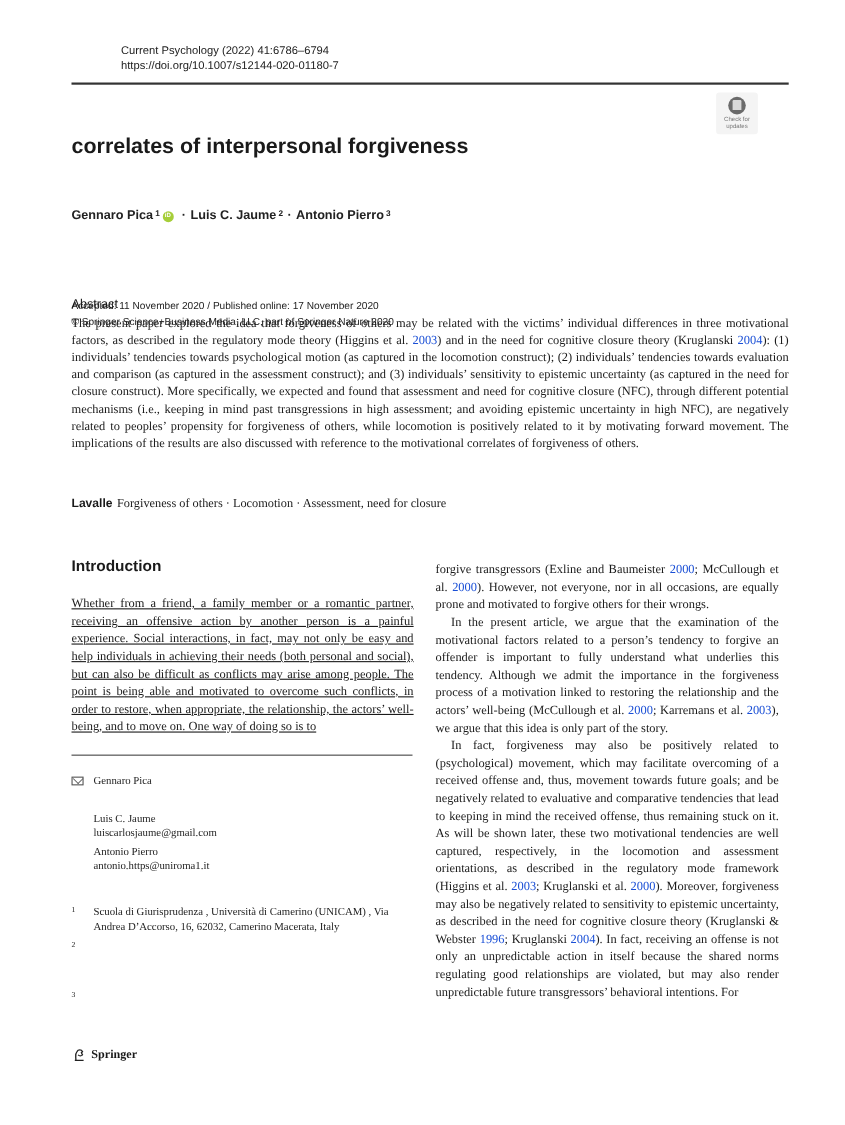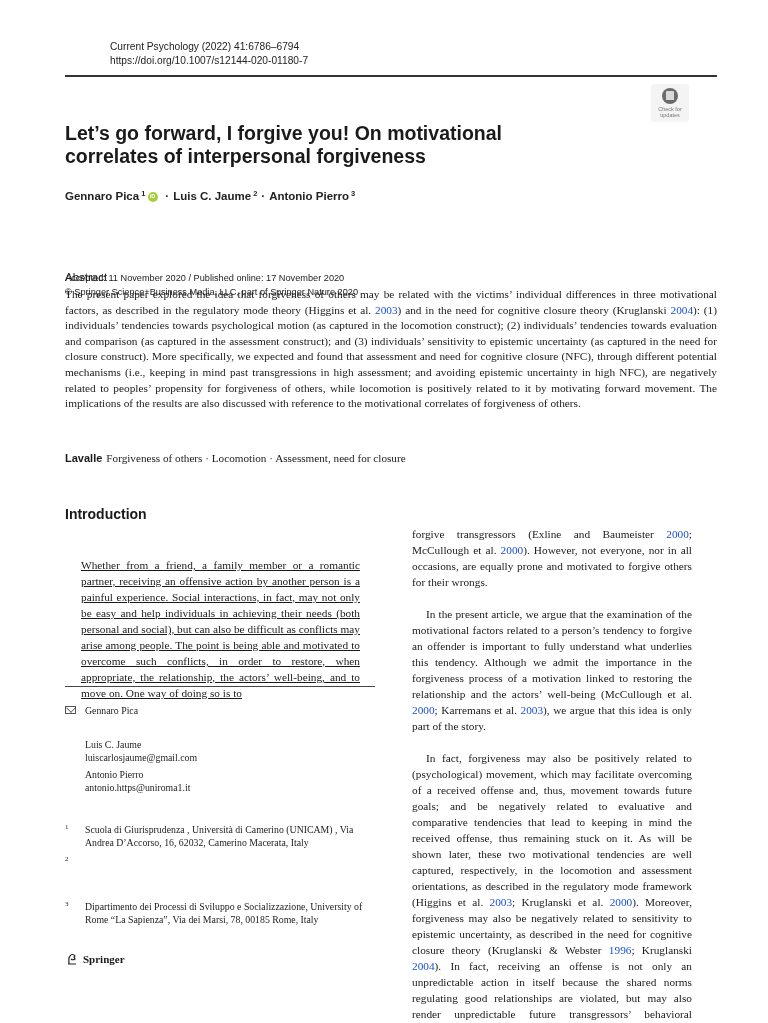--- a/index.html
+++ b/index.html
@@ -28,21 +28,21 @@
   .abstract-h { left: 65px; top: 271px; font-size: 11.5px; font-weight: normal; color: #1a1a1a; }
   .abstract-body { left: 65px; top: 287px; width: 652px; font-size: 11.3px; line-height: 15.6px; text-align: justify; color: #1a1a1a; }
   a.ref { color: #1a4fd6; text-decoration: none; }
 
   .keywords { left: 65px; top: 452px; font-size: 11.2px; color: #1a1a1a; }
   .keywords .kw-label { font-weight: bold; margin-right: 4px; font-size: 11px; }
 
   .intro-h { left: 65px; top: 506px; font-size: 14px; font-weight: bold; color: #1a1a1a; }
   .col-left { left: 65px; top: 541px; width: 311px; font-size: 11.3px; line-height: 16px; text-align: justify; color: #1a1a1a; text-decoration: underline; }
   .col-right { left: 396px; top: 510px; width: 312px; font-size: 11.3px; line-height: 16px; text-align: justify; color: #1a1a1a; }
-  .col-right p, .col-left p { margin: 16px; }
+  .col-right p, .col-left p { margin: 0; }
   .col-right p.indent { text-indent: 14px; }
 
   .fn-rule { left: 65px; top: 686px; width: 310px; height: 1px; background: #444; }
   .corr { left: 65px; top: 704px; font-size: 9.8px; line-height: 13.4px; color: #222; }
   .corr .env { position:absolute; left: 0; top: 2px; width: 11px; height: 8px; border: 1px solid #555; box-sizing: border-box; }
   .corr .env::before { content:""; position:absolute; left:0; top:-3px; width: 7px; height: 7px; border-right: 1px solid #555; border-bottom: 1px solid #555; transform: translateX(1px) rotate(45deg) scale(0.85); }
   .contact { position: absolute; left: 20px; width: 280px; }
 
   .affil { left: 65px; font-size: 9.8px; line-height: 13.2px; color: #222; width: 312px; }
   .affil .num { position:absolute; left: 0; top: -2px; font-size: 7px; }
@@ -57,21 +57,20 @@
 <div class="abs sans journal-line" style="top:40px;">Current Psychology (2022) 41:6786–6794</div>
 <div class="abs sans journal-line" style="top:54px;">https://doi.org/10.1007/s12144-020-01180-7</div>
 <div class="abs top-rule"></div>
 
 <div class="abs check-updates sans">
   <div class="ring"></div>
   <div class="lbl"><span>Check for</span><br><span>updates</span></div>
 </div>
 
 <div class="abs sans title">
-  <div>Let’s go forward, I forgive you! On motivational</div>
   <div>correlates of interpersonal forgiveness</div>
 </div>
 
 <div class="abs sans authors">
   <span>Gennaro Pica</span>
     <sup>1</sup>
   <span class="orcid"></span>
   <span class="sep">·</span>
   <span>Luis C. Jaume</span>
     <sup>2</sup>
@@ -122,21 +121,20 @@
 
 <div class="abs serif affil" style="top:823px;height:28px;">
   <span class="num">1</span>
   <span class="txt">Scuola di Giurisprudenza , Università di Camerino (UNICAM) , Via Andrea D’Accorso, 16, 62032, Camerino Macerata, Italy</span>
 </div>
 <div class="abs serif affil" style="top:855px;height:42px;">
   <span class="num">2</span>
 </div>
 <div class="abs serif affil" style="top:900px;height:28px;">
   <span class="num">3</span>
-  <span class="txt">Dipartimento dei Processi di Sviluppo e Socializzazione, University of Rome “La Sapienza”, Via dei Marsi, 78, 00185 Rome, Italy</span>
 </div>
 
 <div class="abs serif springer-logo">
   <svg width="14" height="14" viewBox="0 0 14 14">
     <path d="M3 12 L11 12 M4 12 C4 8 3 6 5 4 C6 2 9 2 10 4 L9 5 L10 7 C9 8 7 8 6 7" fill="none" stroke="#222" stroke-width="1.2"></path>
   </svg>
   <span>Springer</span>
 </div>
 
 </body></html>

